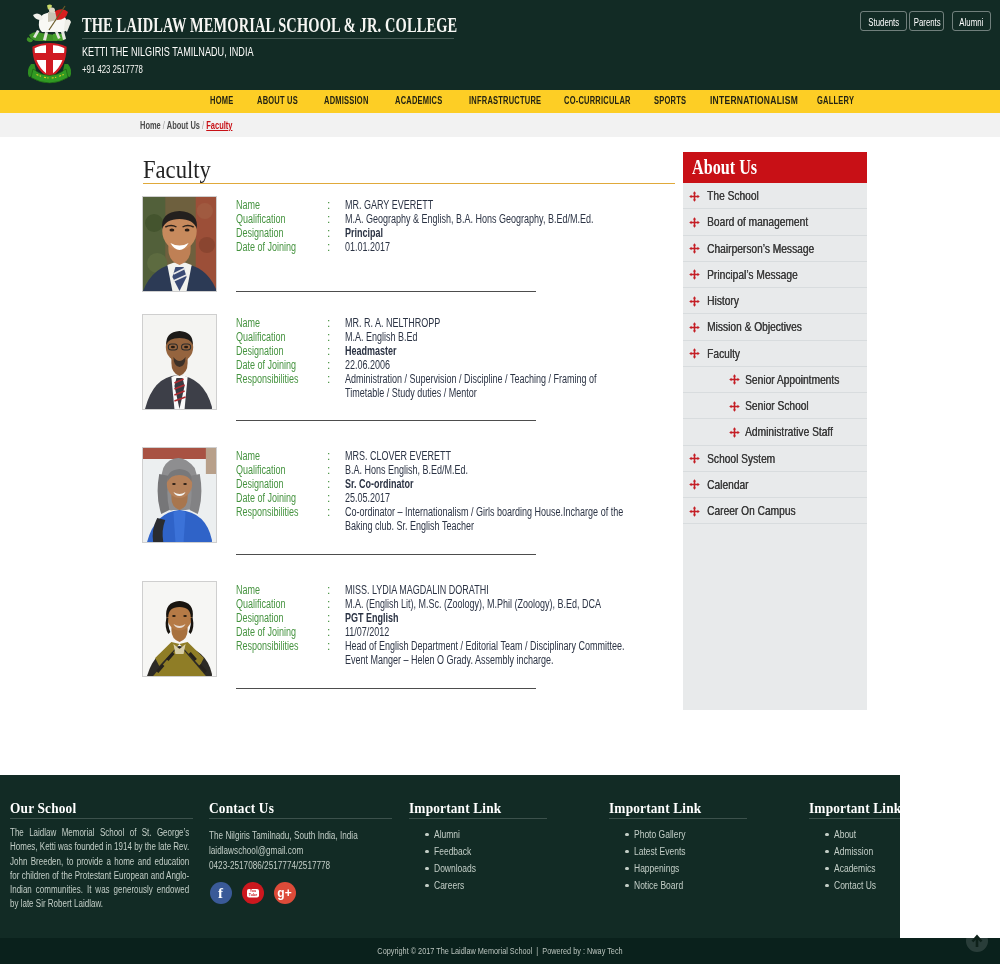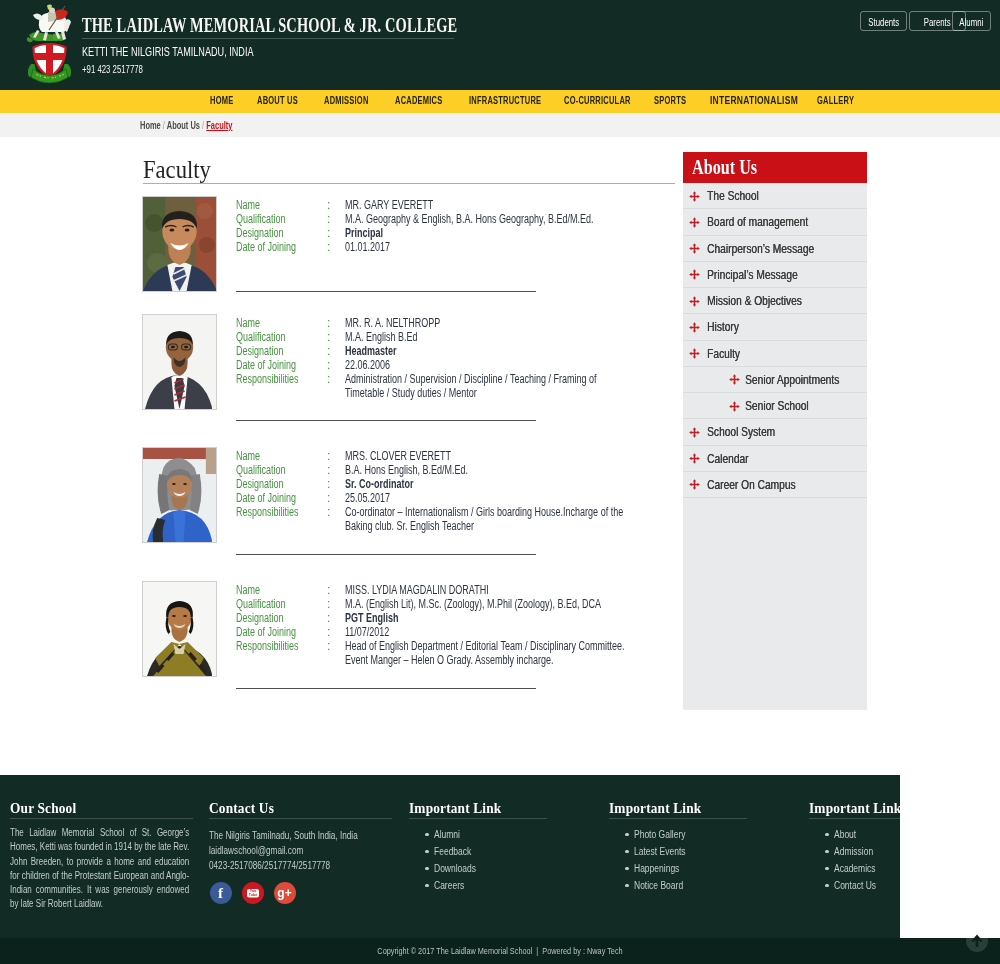--- a/index.html
+++ b/index.html
@@ -65,21 +65,21 @@
     <path d="M6 60 q-5 6-2 13 l8-2 -2.5-11z" fill="#2e8f21"></path>
     <path d="M43 60 q5 6 2 13 l-8-2 2.5-11z" fill="#2e8f21"></path>
     <path d="M8 65 q16.5 13 33 0 l2 8.5 q-18.5 11-37 0z" fill="#319a23" stroke="#1a5c12" stroke-width="0.7"></path>
     <path d="M11.5 70.5 l4.5 1.8 m3 1 l4.5 0.7 m3.2 0 l4.5-0.7 m3-1 l4.5-1.8" stroke="#e8d020" stroke-width="1.1" fill="none" stroke-dasharray="2 1.4"></path>
   </svg>
   <span class="abs sx" style="left:82px;top:12.5px;font-family:'Liberation Serif',serif;font-weight:bold;font-size:21px;color:#f6f6f3;transform:scaleX(0.687);letter-spacing:0.2px">THE LAIDLAW MEMORIAL SCHOOL &amp; JR. COLLEGE</span>
   <div class="abs" style="left:82px;top:38px;width:372px;height:1px;background:rgba(255,255,255,0.22)"></div>
   <span class="abs sx" style="left:82px;top:44px;font-size:13.4px;color:#fdfdfb;transform:scaleX(0.68)">KETTI THE NILGIRIS TAMILNADU, INDIA</span>
   <span class="abs sx" style="left:82px;top:62.5px;font-size:10.7px;color:#f6f6f3;transform:scaleX(0.73)">+91 423 2517778</span>
   <div class="abs" style="left:860px;top:11px;width:47px;height:19.5px;border:1px solid rgba(255,255,255,0.4);border-radius:3px;text-align:center;line-height:17.5px"><span class="sx" style="font-size:10px;color:#fff;transform:scaleX(0.78);transform-origin:50% 50%">Students</span></div>
-  <div class="abs" style="left:909px;top:11px;width:57px;height:19.5px;border:1px solid rgba(255,255,255,0.4);border-radius:3px;text-align:center;line-height:17.5px"><span class="sx" style="font-size:10px;color:#fff;transform:scaleX(0.78);transform-origin:50% 50%">Parents</span></div>
+  <div class="abs" style="left:909px;top:11px;width:35px;height:19.5px;border:1px solid rgba(255,255,255,0.4);border-radius:3px;text-align:center;line-height:17.5px"><span class="sx" style="font-size:10px;color:#fff;transform:scaleX(0.78);transform-origin:50% 50%">Parents</span></div>
   <div class="abs" style="left:952px;top:11px;width:38.5px;height:19.5px;border:1px solid rgba(255,255,255,0.4);border-radius:3px;text-align:center;line-height:17.5px"><span class="sx" style="font-size:10px;color:#fff;transform:scaleX(0.78);transform-origin:50% 50%">Alumni</span></div>
 </div>
 
 <div class="abs nav">
   <span style="left:210px">HOME</span>
   <span style="left:257px">ABOUT US</span>
   <span style="left:324px">ADMISSION</span>
   <span style="left:395px">ACADEMICS</span>
   <span style="left:469px">INFRASTRUCTURE</span>
   <span style="left:564px">CO-CURRICULAR</span>
@@ -308,45 +308,51 @@
     <div class="srow">
         <svg width="11" height="11" viewBox="0 0 24 24">
           <path fill="#c41e25" d="M12 0.5 L15.6 5.5 H13.7 V10.3 H18.5 V8.4 L23.5 12 L18.5 15.6 V13.7 H13.7 V18.5 H15.6 L12 23.5 L8.4 18.5 H10.3 V13.7 H5.5 V15.6 L0.5 12 L5.5 8.4 V10.3 H10.3 V5.5 H8.4 Z"></path>
         </svg>
         <i>Principal’s Message</i>
       </div>
     <div class="srow">
         <svg width="11" height="11" viewBox="0 0 24 24">
           <path fill="#c41e25" d="M12 0.5 L15.6 5.5 H13.7 V10.3 H18.5 V8.4 L23.5 12 L18.5 15.6 V13.7 H13.7 V18.5 H15.6 L12 23.5 L8.4 18.5 H10.3 V13.7 H5.5 V15.6 L0.5 12 L5.5 8.4 V10.3 H10.3 V5.5 H8.4 Z"></path>
         </svg>
+        <i>History</i>
+      </div>
+    <div class="srow">
+        <svg width="11" height="11" viewBox="0 0 24 24">
+          <path fill="#c41e25" d="M12 0.5 L15.6 5.5 H13.7 V10.3 H18.5 V8.4 L23.5 12 L18.5 15.6 V13.7 H13.7 V18.5 H15.6 L12 23.5 L8.4 18.5 H10.3 V13.7 H5.5 V15.6 L0.5 12 L5.5 8.4 V10.3 H10.3 V5.5 H8.4 Z"></path>
+        </svg>
         <i>Mission &amp; Objectives</i>
       </div>
     <div class="srow">
         <svg width="11" height="11" viewBox="0 0 24 24">
           <path fill="#c41e25" d="M12 0.5 L15.6 5.5 H13.7 V10.3 H18.5 V8.4 L23.5 12 L18.5 15.6 V13.7 H13.7 V18.5 H15.6 L12 23.5 L8.4 18.5 H10.3 V13.7 H5.5 V15.6 L0.5 12 L5.5 8.4 V10.3 H10.3 V5.5 H8.4 Z"></path>
         </svg>
-        <i>History</i>
-      </div>
-    <div class="srow">
-        <svg width="11" height="11" viewBox="0 0 24 24">
-          <path fill="#c41e25" d="M12 0.5 L15.6 5.5 H13.7 V10.3 H18.5 V8.4 L23.5 12 L18.5 15.6 V13.7 H13.7 V18.5 H15.6 L12 23.5 L8.4 18.5 H10.3 V13.7 H5.5 V15.6 L0.5 12 L5.5 8.4 V10.3 H10.3 V5.5 H8.4 Z"></path>
-        </svg>
         <i>Faculty</i>
       </div>
     <div class="srow sub">
         <svg width="11" height="11" viewBox="0 0 24 24">
           <path fill="#c41e25" d="M12 0.5 L15.6 5.5 H13.7 V10.3 H18.5 V8.4 L23.5 12 L18.5 15.6 V13.7 H13.7 V18.5 H15.6 L12 23.5 L8.4 18.5 H10.3 V13.7 H5.5 V15.6 L0.5 12 L5.5 8.4 V10.3 H10.3 V5.5 H8.4 Z"></path>
         </svg>
         <i>Senior Appointments</i>
       </div>
     <div class="srow sub">
         <svg width="11" height="11" viewBox="0 0 24 24">
           <path fill="#c41e25" d="M12 0.5 L15.6 5.5 H13.7 V10.3 H18.5 V8.4 L23.5 12 L18.5 15.6 V13.7 H13.7 V18.5 H15.6 L12 23.5 L8.4 18.5 H10.3 V13.7 H5.5 V15.6 L0.5 12 L5.5 8.4 V10.3 H10.3 V5.5 H8.4 Z"></path>
         </svg>
         <i>Senior School</i>
+      </div>
+    <div class="srow sub">
+        <svg width="11" height="11" viewBox="0 0 24 24">
+          <path fill="#c41e25" d="M12 0.5 L15.6 5.5 H13.7 V10.3 H18.5 V8.4 L23.5 12 L18.5 15.6 V13.7 H13.7 V18.5 H15.6 L12 23.5 L8.4 18.5 H10.3 V13.7 H5.5 V15.6 L0.5 12 L5.5 8.4 V10.3 H10.3 V5.5 H8.4 Z"></path>
+        </svg>
+        <i>Administrative Staff</i>
       </div>
     <div class="srow">
         <svg width="11" height="11" viewBox="0 0 24 24">
           <path fill="#c41e25" d="M12 0.5 L15.6 5.5 H13.7 V10.3 H18.5 V8.4 L23.5 12 L18.5 15.6 V13.7 H13.7 V18.5 H15.6 L12 23.5 L8.4 18.5 H10.3 V13.7 H5.5 V15.6 L0.5 12 L5.5 8.4 V10.3 H10.3 V5.5 H8.4 Z"></path>
         </svg>
         <i>School System</i>
       </div>
     <div class="srow">
         <svg width="11" height="11" viewBox="0 0 24 24">
           <path fill="#c41e25" d="M12 0.5 L15.6 5.5 H13.7 V10.3 H18.5 V8.4 L23.5 12 L18.5 15.6 V13.7 H13.7 V18.5 H15.6 L12 23.5 L8.4 18.5 H10.3 V13.7 H5.5 V15.6 L0.5 12 L5.5 8.4 V10.3 H10.3 V5.5 H8.4 Z"></path>

